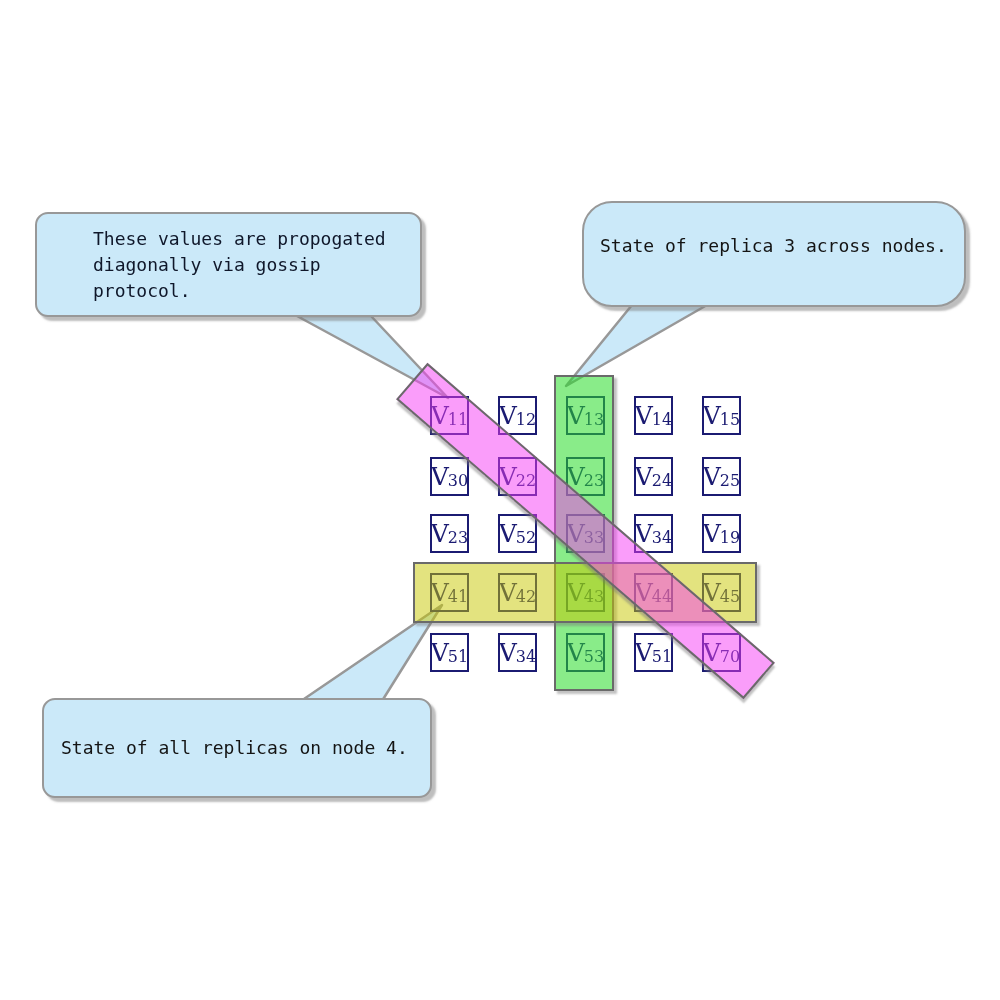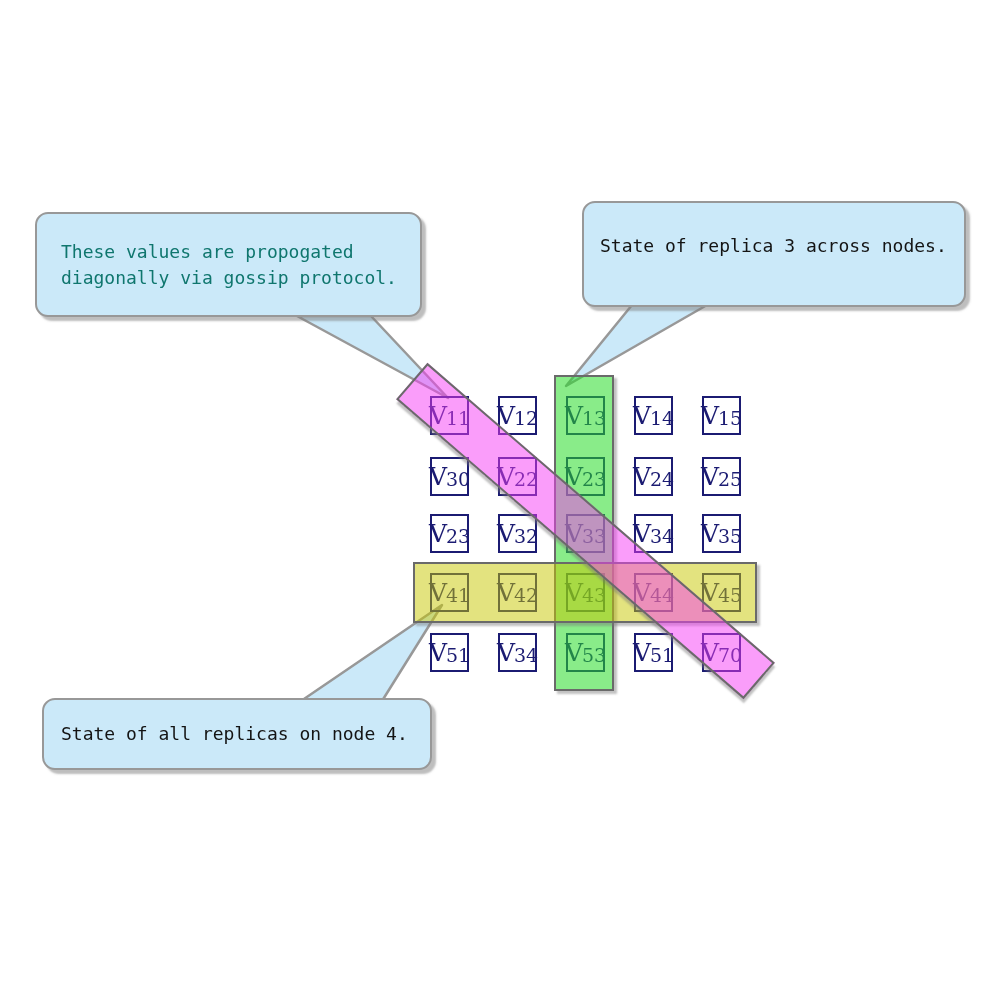--- a/index.html
+++ b/index.html
@@ -17,36 +17,36 @@
     position:absolute; z-index:2; background:#cbe9f9;
     border:2.5px solid #989898; border-radius:13px;
     box-shadow:4px 4px 2px rgba(125,125,125,0.5);
     display:flex; align-items:center; box-sizing:border-box;
   }
   .callout p {
     margin:0; font-size:18px; line-height:26px; white-space:pre-line;
     letter-spacing:0px;
   }
   .callout-gossip  { left:35px;  top:212px; width:387px; height:105px; padding:0 20px 0 24px; }
-  .callout-replica { left:582px; top:201px; width:384px; height:106px; padding:0 12px 16px 16px; }
-  .callout-node4   { left:42px;  top:698px; width:390px; height:72px; padding:0 20px 0 17px; }
-  .callout-gossip p  { color:#0f766e; }
+  .callout-replica { left:582px; top:201px; width:384px; height:106px; padding:0 12px 16px 16px;border-radius:30px; }
+  .callout-node4   { left:42px;  top:698px; width:390px; height:100px; padding:0 20px 0 17px; }
+  .callout-gossip p  { color:#0f172a;margin-left:32px; }
   .callout-replica p { color:#141414; }
   .callout-node4 p   { color:#141414; }
 
   
   .grid { position:absolute; left:0; top:0; z-index:3; }
   .cell {
     position:absolute; width:39px; height:39px; box-sizing:border-box;
     border:2.5px solid #1b1b72; background:transparent;
     display:flex; align-items:center; justify-content:center;
     font-family:"DejaVu Serif", serif; color:#1b1b72;
   }
   .cell .sym { font-size:25px; line-height:1; }
-  .cell .sub { font-size:19px; line-height:1; align-self:flex-end; margin:0 0 5px -1px; }
+  .cell .sub { font-size:16px; line-height:1; align-self:flex-end; margin:0 0 5px -1px; }
 
   
   .band { position:absolute; box-sizing:border-box; border:2px solid #6a6a6a; }
   .band-column {
     left:554px; top:375px; width:60px; height:316px; z-index:4;
     background:rgba(40,220,40,0.55);
     box-shadow:3px 3px 2px rgba(120,120,120,0.45);
   }
   .band-row {
     left:413px; top:562px; width:344px; height:61px; z-index:5;
@@ -124,33 +124,33 @@
       <div class="cell" style="left: 702px; top: 457px;">
         <span class="sym">V</span>
         <span class="sub">25</span>
       </div>
       <div class="cell" style="left: 430px; top: 514px;">
         <span class="sym">V</span>
         <span class="sub">23</span>
       </div>
       <div class="cell" style="left: 498px; top: 514px;">
         <span class="sym">V</span>
-        <span class="sub">32</span>
+        <span class="sub">52</span>
       </div>
       <div class="cell" style="left: 566px; top: 514px;">
         <span class="sym">V</span>
         <span class="sub">33</span>
       </div>
       <div class="cell" style="left: 634px; top: 514px;">
         <span class="sym">V</span>
         <span class="sub">34</span>
       </div>
       <div class="cell" style="left: 702px; top: 514px;">
         <span class="sym">V</span>
-        <span class="sub">35</span>
+        <span class="sub">19</span>
       </div>
       <div class="cell" style="left: 430px; top: 573px;">
         <span class="sym">V</span>
         <span class="sub">41</span>
       </div>
       <div class="cell" style="left: 498px; top: 573px;">
         <span class="sym">V</span>
         <span class="sub">42</span>
       </div>
       <div class="cell" style="left: 566px; top: 573px;">

